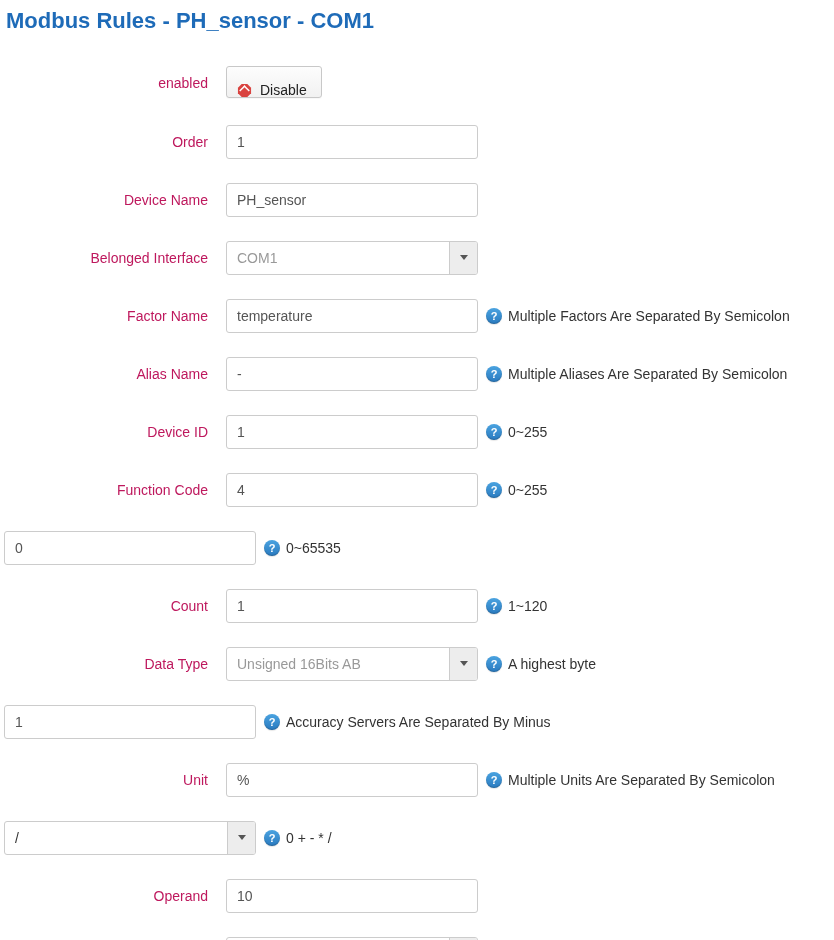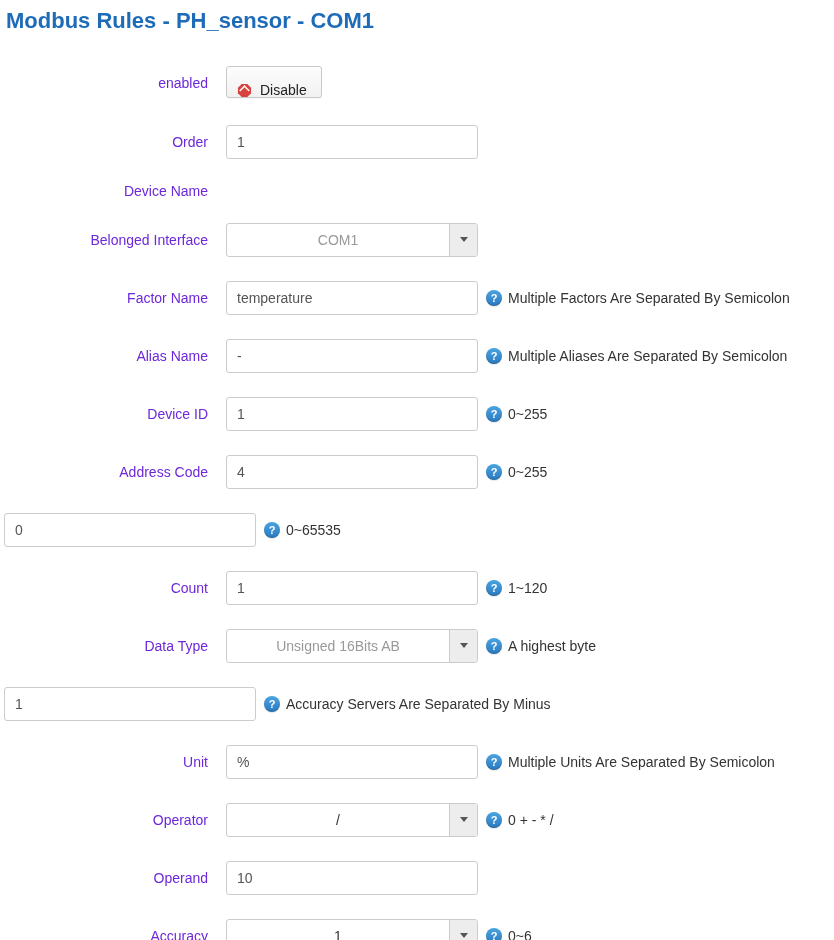--- a/index.html
+++ b/index.html
@@ -20,21 +20,21 @@
   }
   .form-row {
     display: flex;
     align-items: center;
     margin-bottom: 24px;
   }
   .row-label {
     width: 222px;
     text-align: right;
     padding-right: 18px;
-    color: #6d28d9;
+    color: #be185d;
     font-size: 14px;
   }
   .row-control {
     width: 252px;
   }
   .row-hint {
     display: flex;
     align-items: center;
     margin-left: 8px;
     font-size: 14px;
@@ -71,21 +71,20 @@
     display: flex;
     align-items: center;
   }
   .select-val {
     flex: 1;
     padding: 0 10px;
     color: #999;
     line-height: 32px;
     overflow: hidden;
     white-space: nowrap;
-    text-align: center;
   }
   .select-btn {
     width: 28px;
     height: 32px;
     border-left: 1px solid #ccc;
     background: #ededed;
     display: flex;
     align-items: center;
     justify-content: center;
     border-radius: 0 2px 2px 0;
@@ -138,20 +137,23 @@
 
 <div class="form-row">
   <div class="row-label">Order</div>
   <div class="row-control">
     <input class="text" value="1" style="">
   </div>
 </div>
 
 <div class="form-row">
   <div class="row-label">Device Name</div>
+  <div class="row-control">
+    <input class="text" value="PH_sensor" style="">
+  </div>
 </div>
 
 <div class="form-row">
   <div class="row-label">Belonged Interface</div>
   <div class="row-control">
     <div class="select-wrap">
       <span class="select-val">COM1</span>
       <span class="select-btn">
           <span class="chev-down"></span>
         </span>
@@ -186,21 +188,21 @@
   <div class="row-control">
     <input class="text" value="1" style="">
   </div>
   <div class="row-hint">
     <span class="hint-icon">?</span>
     <span>0~255</span>
   </div>
 </div>
 
 <div class="form-row">
-  <div class="row-label">Address Code</div>
+  <div class="row-label">Function Code</div>
   <div class="row-control">
     <input class="text" value="4" style="">
   </div>
   <div class="row-hint">
     <span class="hint-icon">?</span>
     <span>0~255</span>
   </div>
 </div>
 
 <div class="form-row">
@@ -255,21 +257,20 @@
   <div class="row-control">
     <input class="text" value="%" style="">
   </div>
   <div class="row-hint">
     <span class="hint-icon">?</span>
     <span>Multiple Units Are Separated By Semicolon</span>
   </div>
 </div>
 
 <div class="form-row">
-  <div class="row-label">Operator</div>
   <div class="row-control">
     <div class="select-wrap">
       <span class="select-val" style="color:#333">/</span>
       <span class="select-btn">
           <span class="chev-down"></span>
         </span>
     </div>
   </div>
   <div class="row-hint">
     <span class="hint-icon">?</span>

